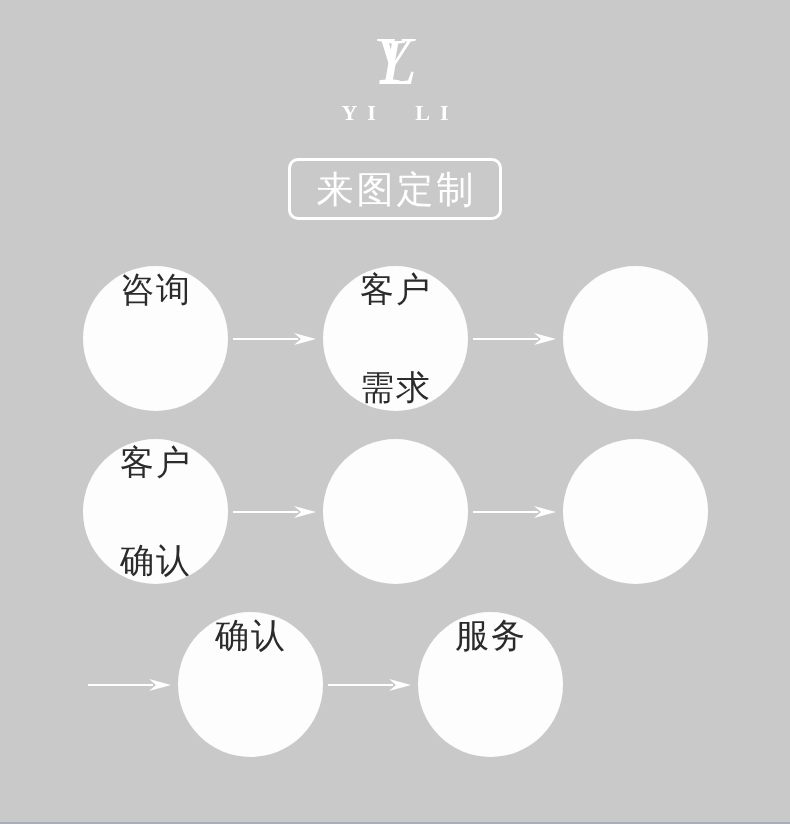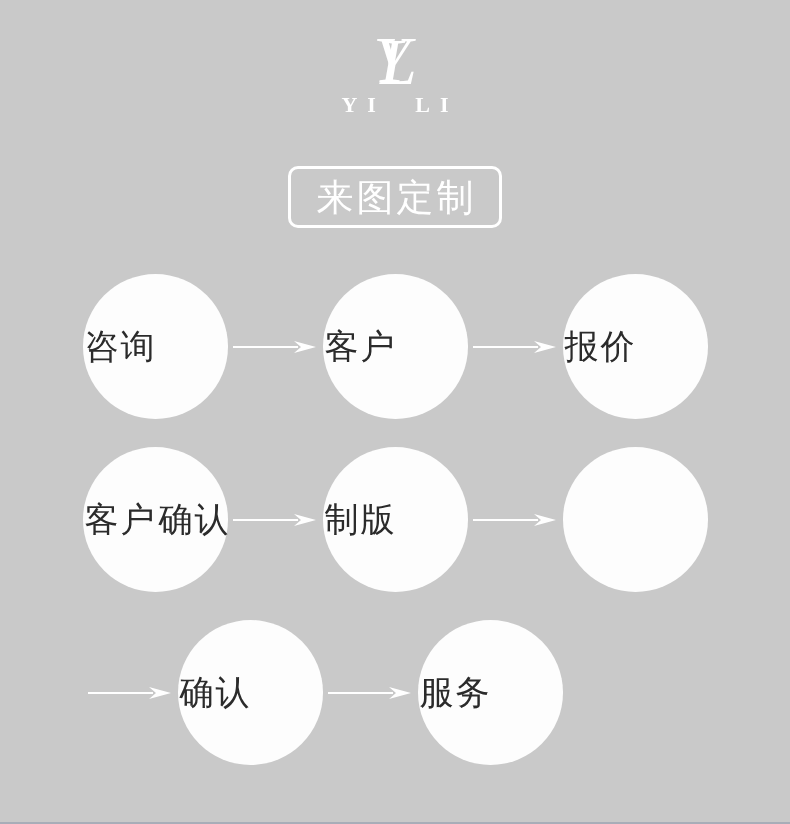--- a/index.html
+++ b/index.html
@@ -38,32 +38,33 @@
     font-size: 66px;
     line-height: 60px;
     height: 62px;
     color: #ffffff;
     display: flex;
     align-items: flex-start;
   }
   .monogram .mono-y { position: relative; z-index: 1; }
   .monogram .mono-l { margin-left: -30px; position: relative; top: 2px; z-index: 2; }
   .brand-name {
+    margin-top: 8px;
     font-family: "Liberation Serif", serif;
     font-weight: bold;
     font-size: 22px;
     letter-spacing: 10px;
     word-spacing: 14px;
     color: #ffffff;
     padding-left: 10px; 
   }
 
   
   .banner {
-    margin-top: 48px;
+    margin-top: 32px;
     width: 208px;
     height: 56px;
     border: 3px solid #ffffff;
     border-radius: 10px;
     display: flex;
     align-items: center;
     justify-content: center;
   }
   .banner span {
     color: #ffffff;
@@ -83,21 +84,21 @@
   .flow-row {
     display: flex;
     align-items: center;
   }
   .step-circle {
     width: 145px;
     height: 145px;
     border-radius: 50%;
     background: #fdfdfd;
     display: flex;
-    flex-direction: row;
+    flex-direction: column;
     align-items: center;
     justify-content: space-between;
     box-sizing: border-box;
   }
   .step-line {
     color: #2b2b2b;
     font-size: 34px;
     line-height: 47px;
     letter-spacing: 2px;
     text-indent: 2px;
@@ -145,45 +146,44 @@
         <span class="step-line">咨询</span>
       </div>
       <div class="connector">
         <svg width="86" height="22" viewBox="0 0 86 22">
           <line x1="1" y1="11" x2="66" y2="11" stroke="#ffffff" stroke-width="2"></line>
           <path d="M62 5 L84 11 L62 17 L69 11 Z" fill="#ffffff"></path>
         </svg>
       </div>
       <div class="step-circle">
         <span class="step-line">客户</span>
-      </div>
-      <div class="connector">
-        <svg width="86" height="22" viewBox="0 0 86 22">
-          <line x1="1" y1="11" x2="66" y2="11" stroke="#ffffff" stroke-width="2"></line>
-          <path d="M62 5 L84 11 L62 17 L69 11 Z" fill="#ffffff"></path>
-        </svg>
-      </div>
-      <div class="step-circle">
-        <span class="step-line">报价</span>
+        <span class="step-line">需求</span>
+      </div>
+      <div class="connector">
+        <svg width="86" height="22" viewBox="0 0 86 22">
+          <line x1="1" y1="11" x2="66" y2="11" stroke="#ffffff" stroke-width="2"></line>
+          <path d="M62 5 L84 11 L62 17 L69 11 Z" fill="#ffffff"></path>
+        </svg>
+      </div>
+      <div class="step-circle">
       </div>
     </div>
 
     <div class="flow-row">
       <div class="step-circle">
         <span class="step-line">客户</span>
         <span class="step-line">确认</span>
       </div>
       <div class="connector">
         <svg width="86" height="22" viewBox="0 0 86 22">
           <line x1="1" y1="11" x2="66" y2="11" stroke="#ffffff" stroke-width="2"></line>
           <path d="M62 5 L84 11 L62 17 L69 11 Z" fill="#ffffff"></path>
         </svg>
       </div>
       <div class="step-circle">
-        <span class="step-line">制版</span>
       </div>
       <div class="connector">
         <svg width="86" height="22" viewBox="0 0 86 22">
           <line x1="1" y1="11" x2="66" y2="11" stroke="#ffffff" stroke-width="2"></line>
           <path d="M62 5 L84 11 L62 17 L69 11 Z" fill="#ffffff"></path>
         </svg>
       </div>
       <div class="step-circle">
       </div>
     </div>

